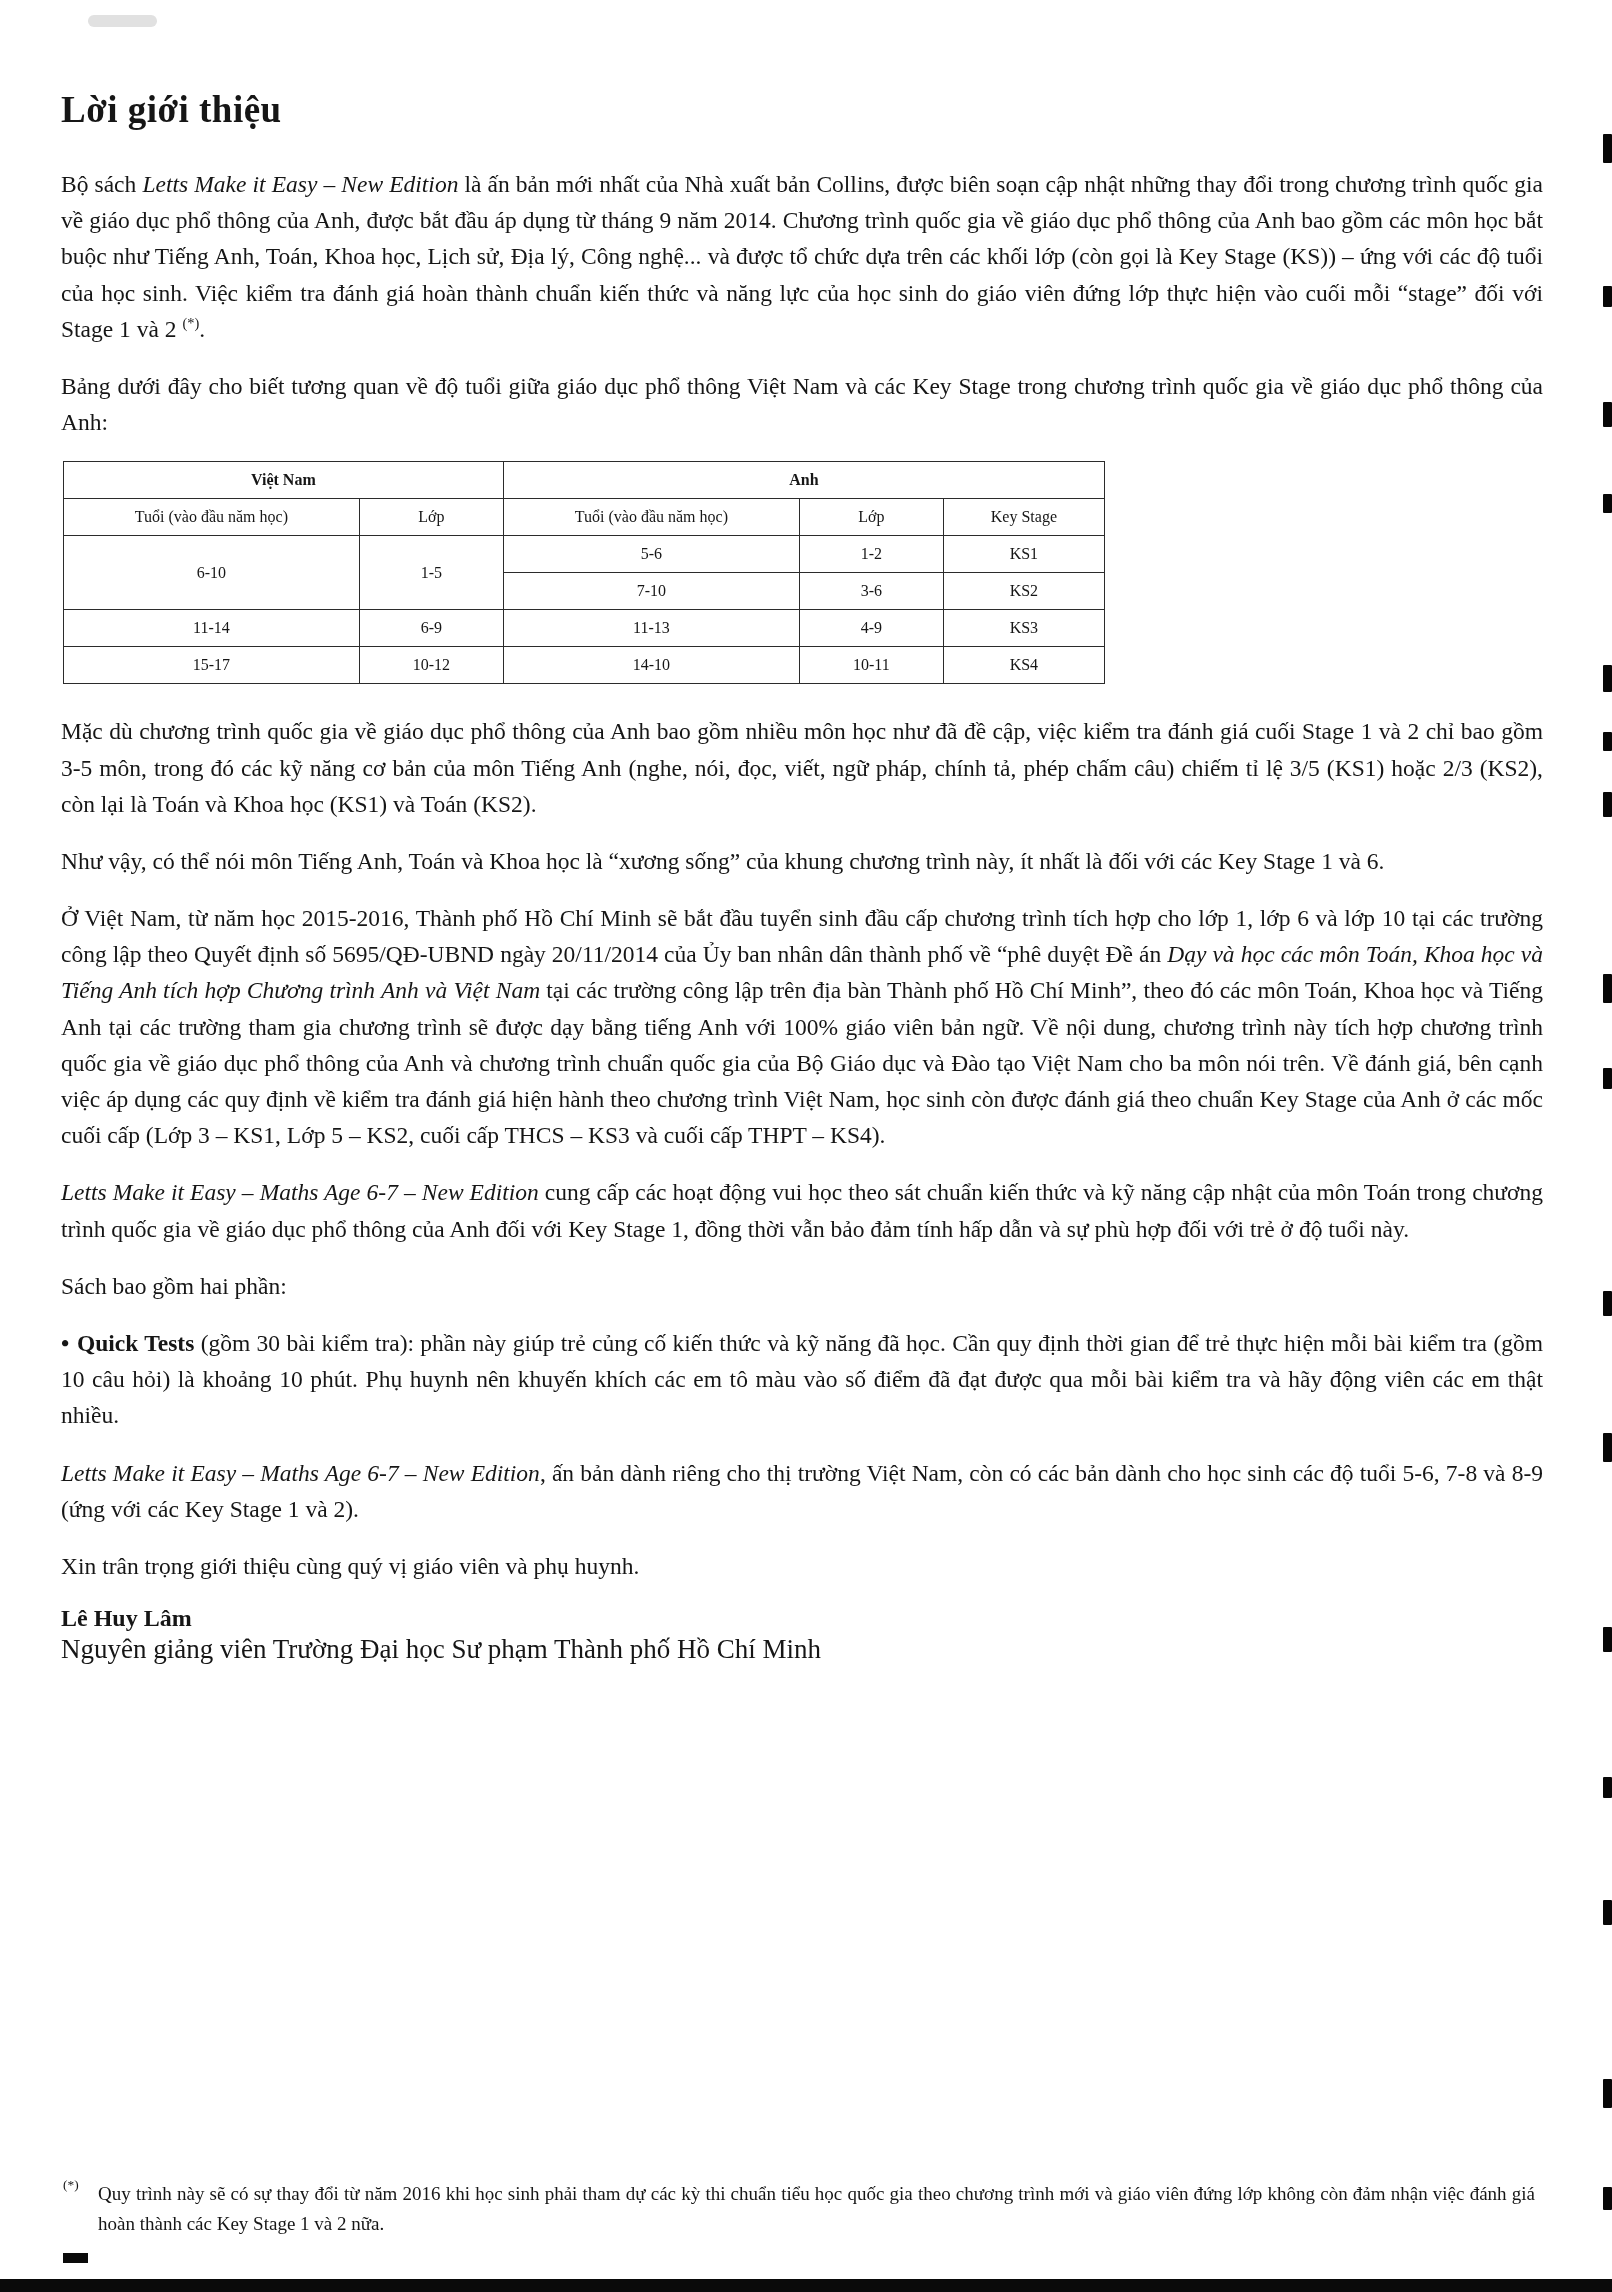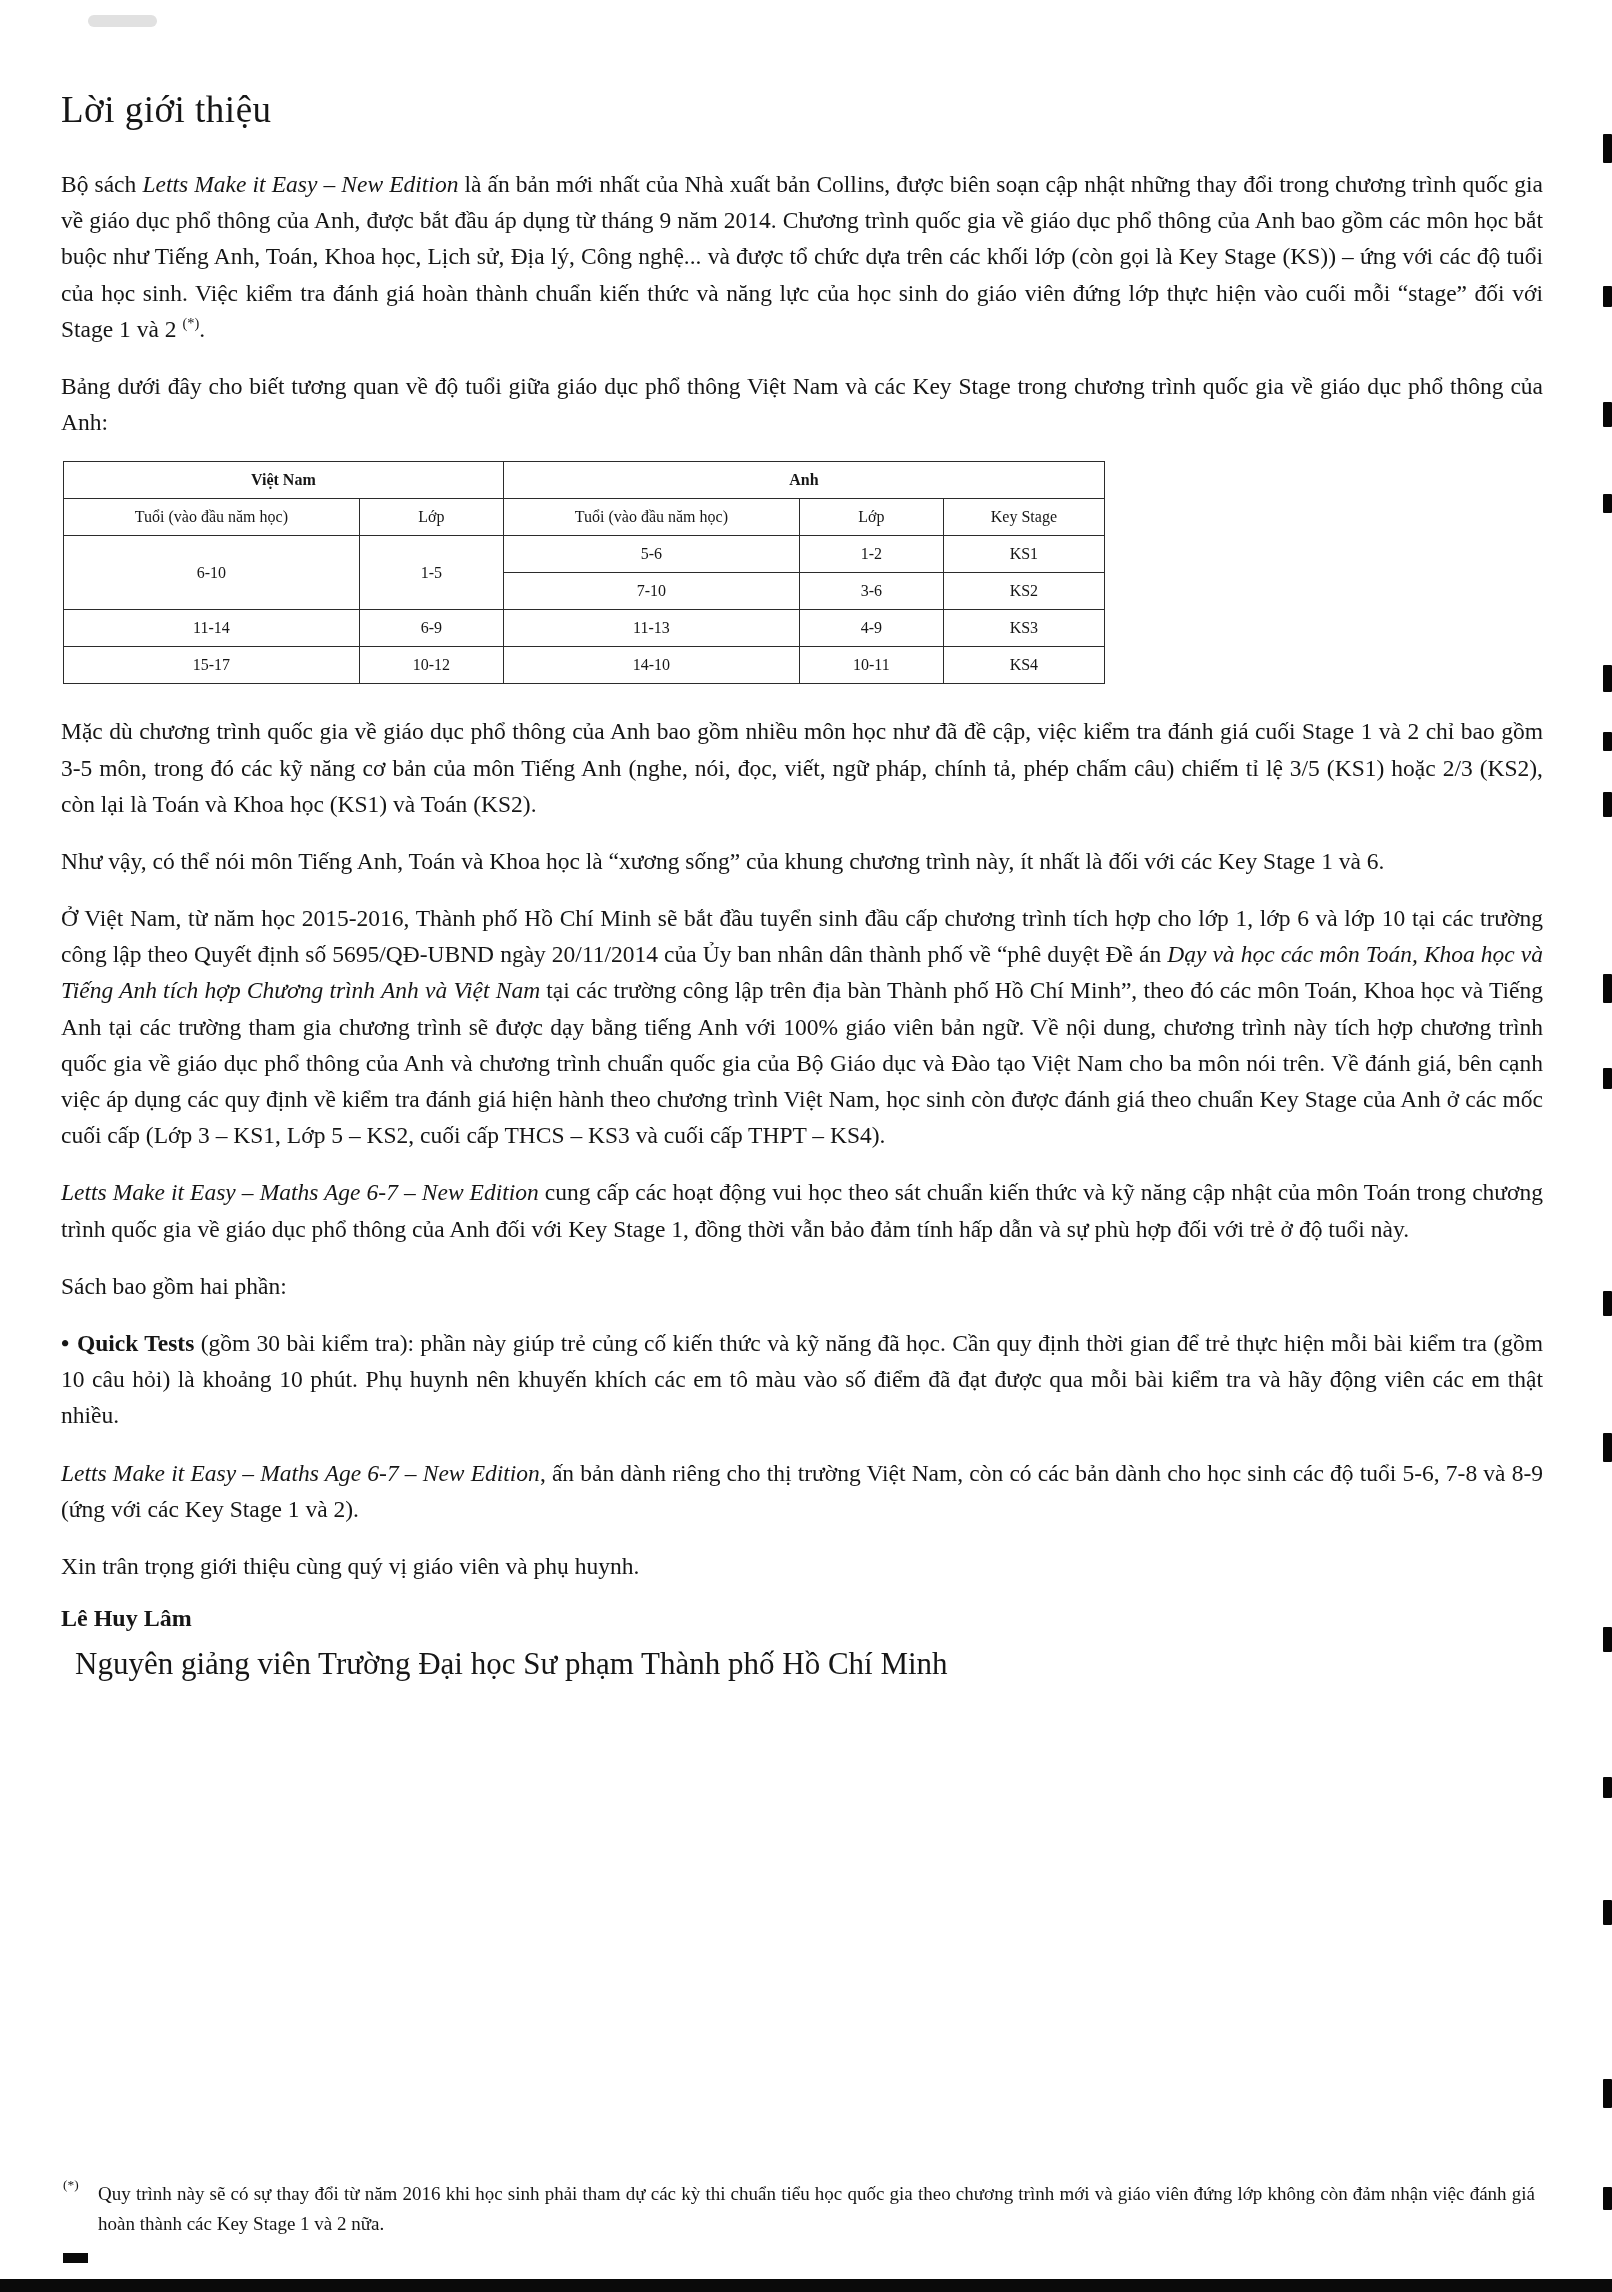--- a/index.html
+++ b/index.html
@@ -5,38 +5,38 @@
   html,body{margin:0;padding:0;}
   body{
     width:1612px;height:2292px;position:relative;overflow:hidden;
     background:#ffffff;color:#161616;
     font-family:"Liberation Serif","DejaVu Serif",serif;
   }
   .page{
     position:absolute;left:0;top:0;right:0;bottom:0;
     padding:88px 69px 0 61px;box-sizing:border-box;
   }
-  h1.title{font-size:37px;font-weight:normal;margin:0 0 35px 0;letter-spacing:0.5px;}
+  h1.title{font-size:37px;font-weight:bold;margin:0 0 35px 0;letter-spacing:0.5px;}
   p.para{font-size:23.5px;line-height:1.54;margin:0 0 21px 0;text-align:justify;}
   p.para em{font-style:italic;}
   sup.fnref{font-size:14.4px;vertical-align:super;line-height:0;}
   
   table.cmp{border-collapse:collapse;margin:5.8px 0 29px 1.9px;font-size:16px;}
   table.cmp th,table.cmp td{
     border:1.4px solid #2b2b2b;text-align:center;padding:4.8px 11.5px;
     font-weight:normal;height:37px;box-sizing:border-box;
   }
   table.cmp th.group{font-weight:bold;}
   .c1{width:296px}.c2{width:144px}.c3{width:296px}.c4{width:144px}.c5{width:161px}
   
   .bullet-marker{font-weight:bold;margin-right:7.7px;}
   .bullet-label{font-weight:bold;}
   
   .sig-name{font-weight:bold;font-size:24px;margin:9.6px 0 1.9px 0;}
-  .sig-role{font-size:31px;margin:14px;}
+  .sig-role{font-size:27px;margin:0;}
   
   .footnote{
     position:absolute;left:63px;right:77px;bottom:54px;
     font-size:19px;line-height:1.55;text-align:justify;
     padding-left:35px;
   }
   .footnote .fn-ref{position:absolute;left:0;top:-3.8px;font-size:13.4px;}
   
   .edge-mark{position:absolute;right:0;width:8.6px;background:#070707;border-radius:1px;}
   .bottom-bar{position:absolute;left:0;right:0;bottom:0;height:13.4px;background:#0a0a0a;}

